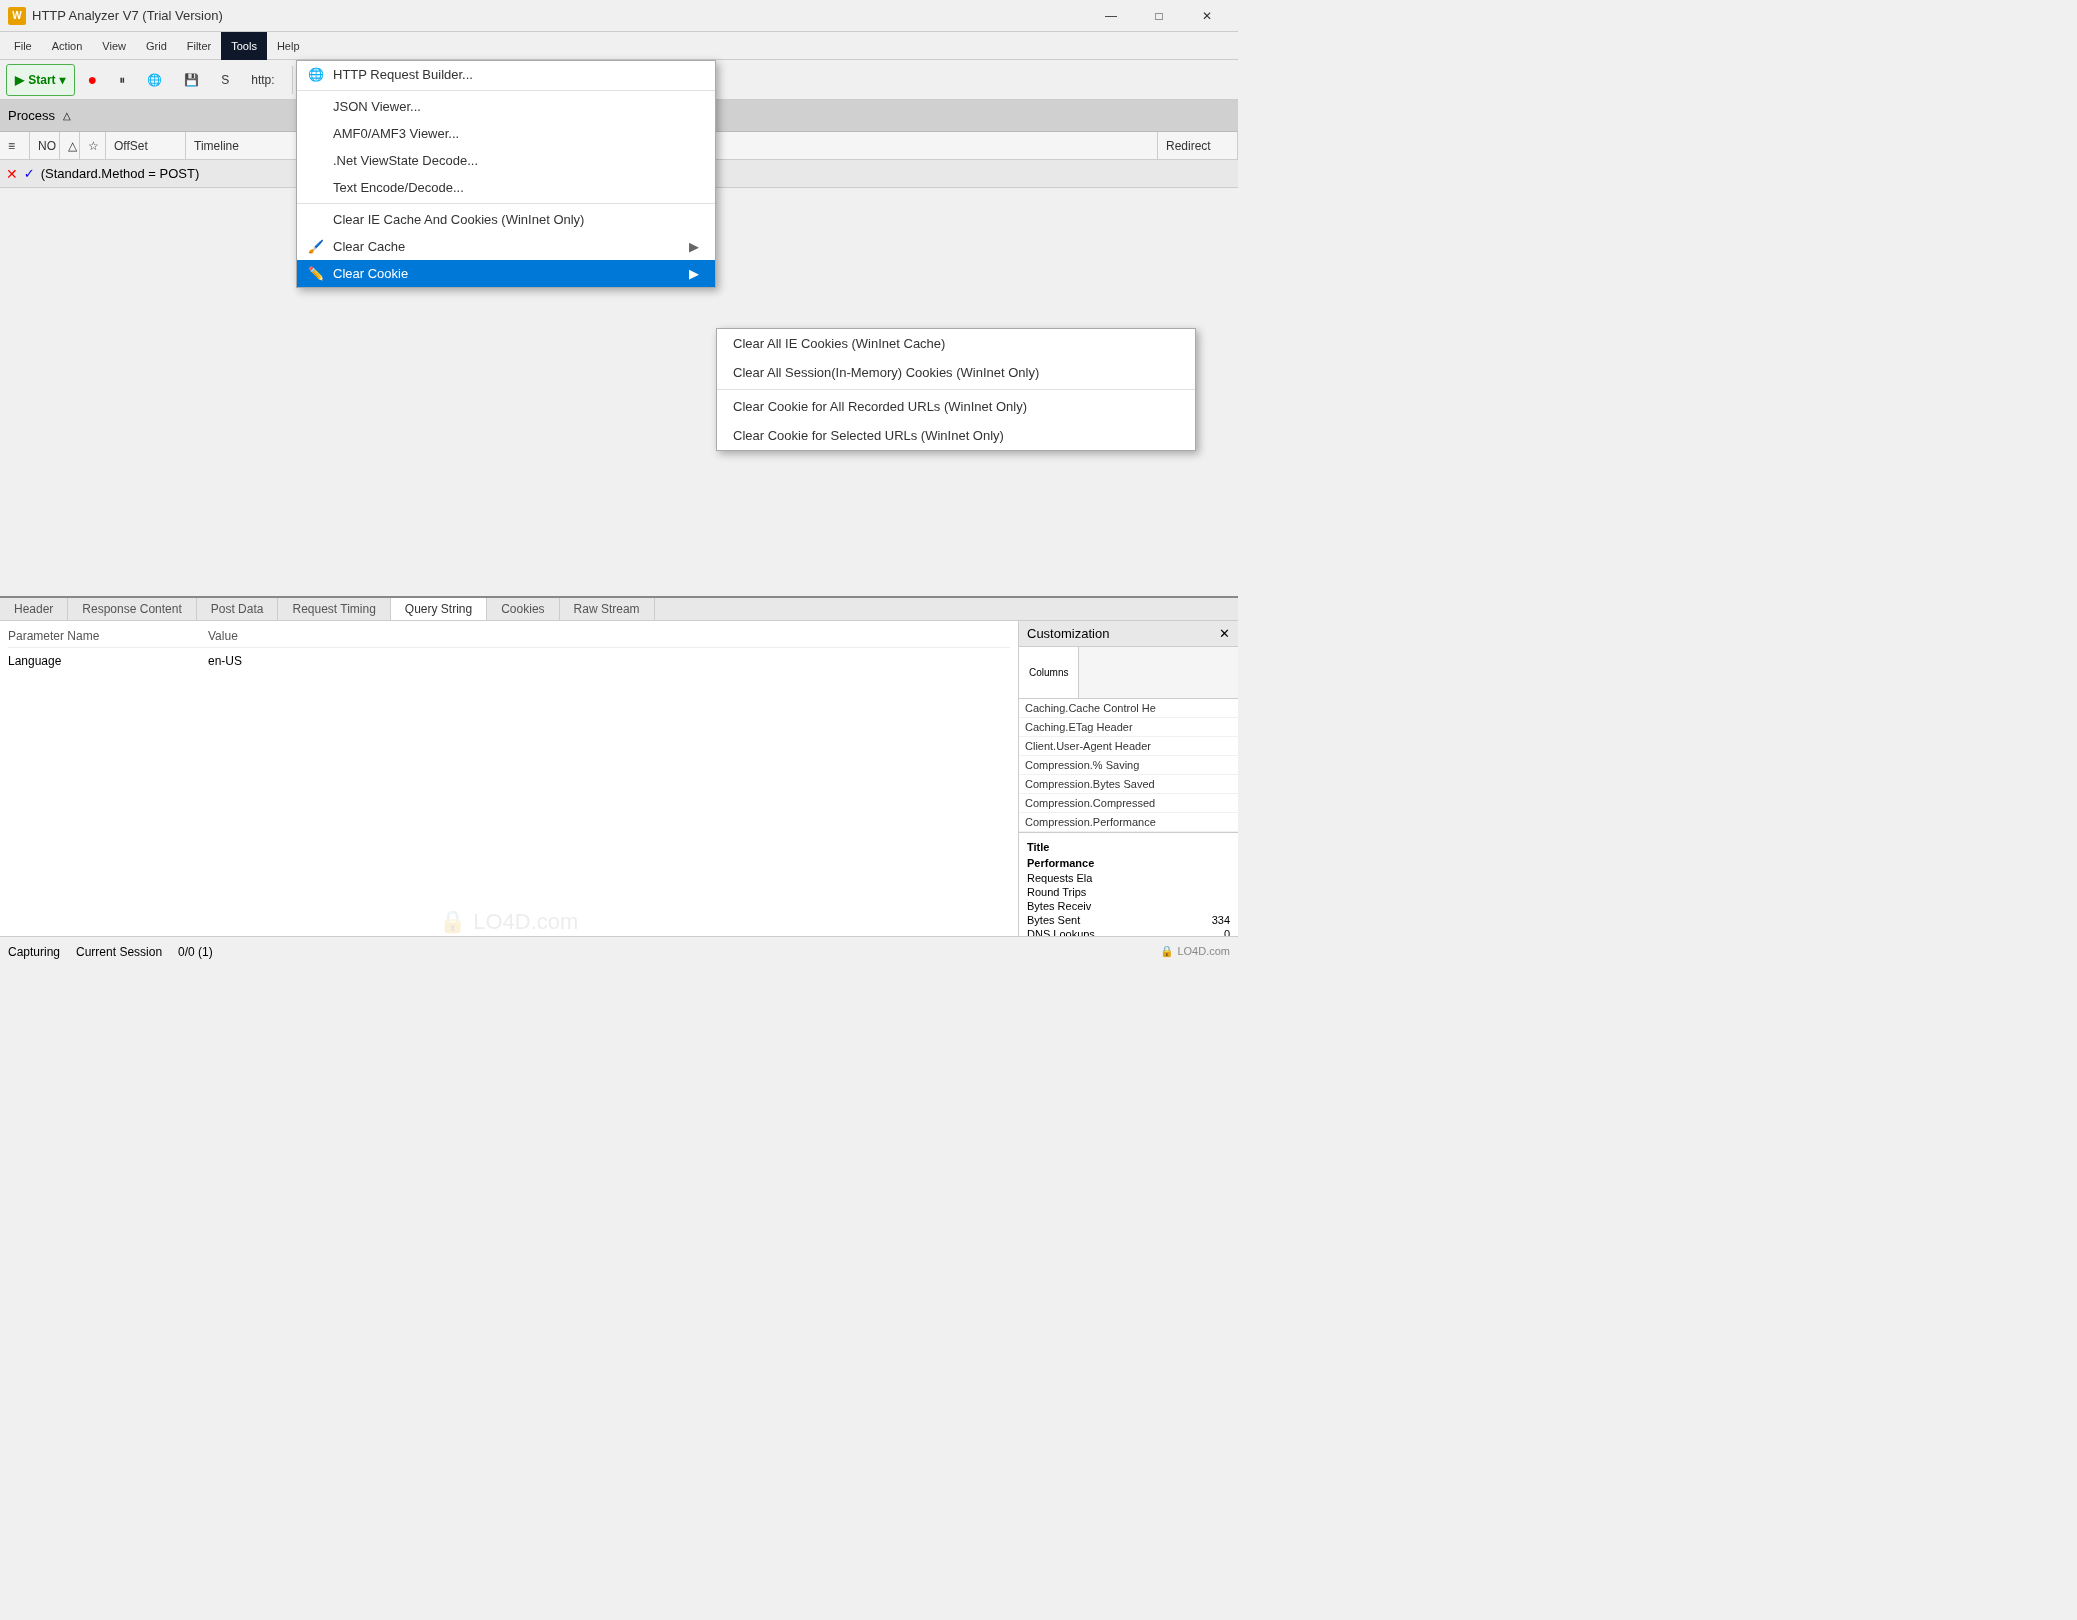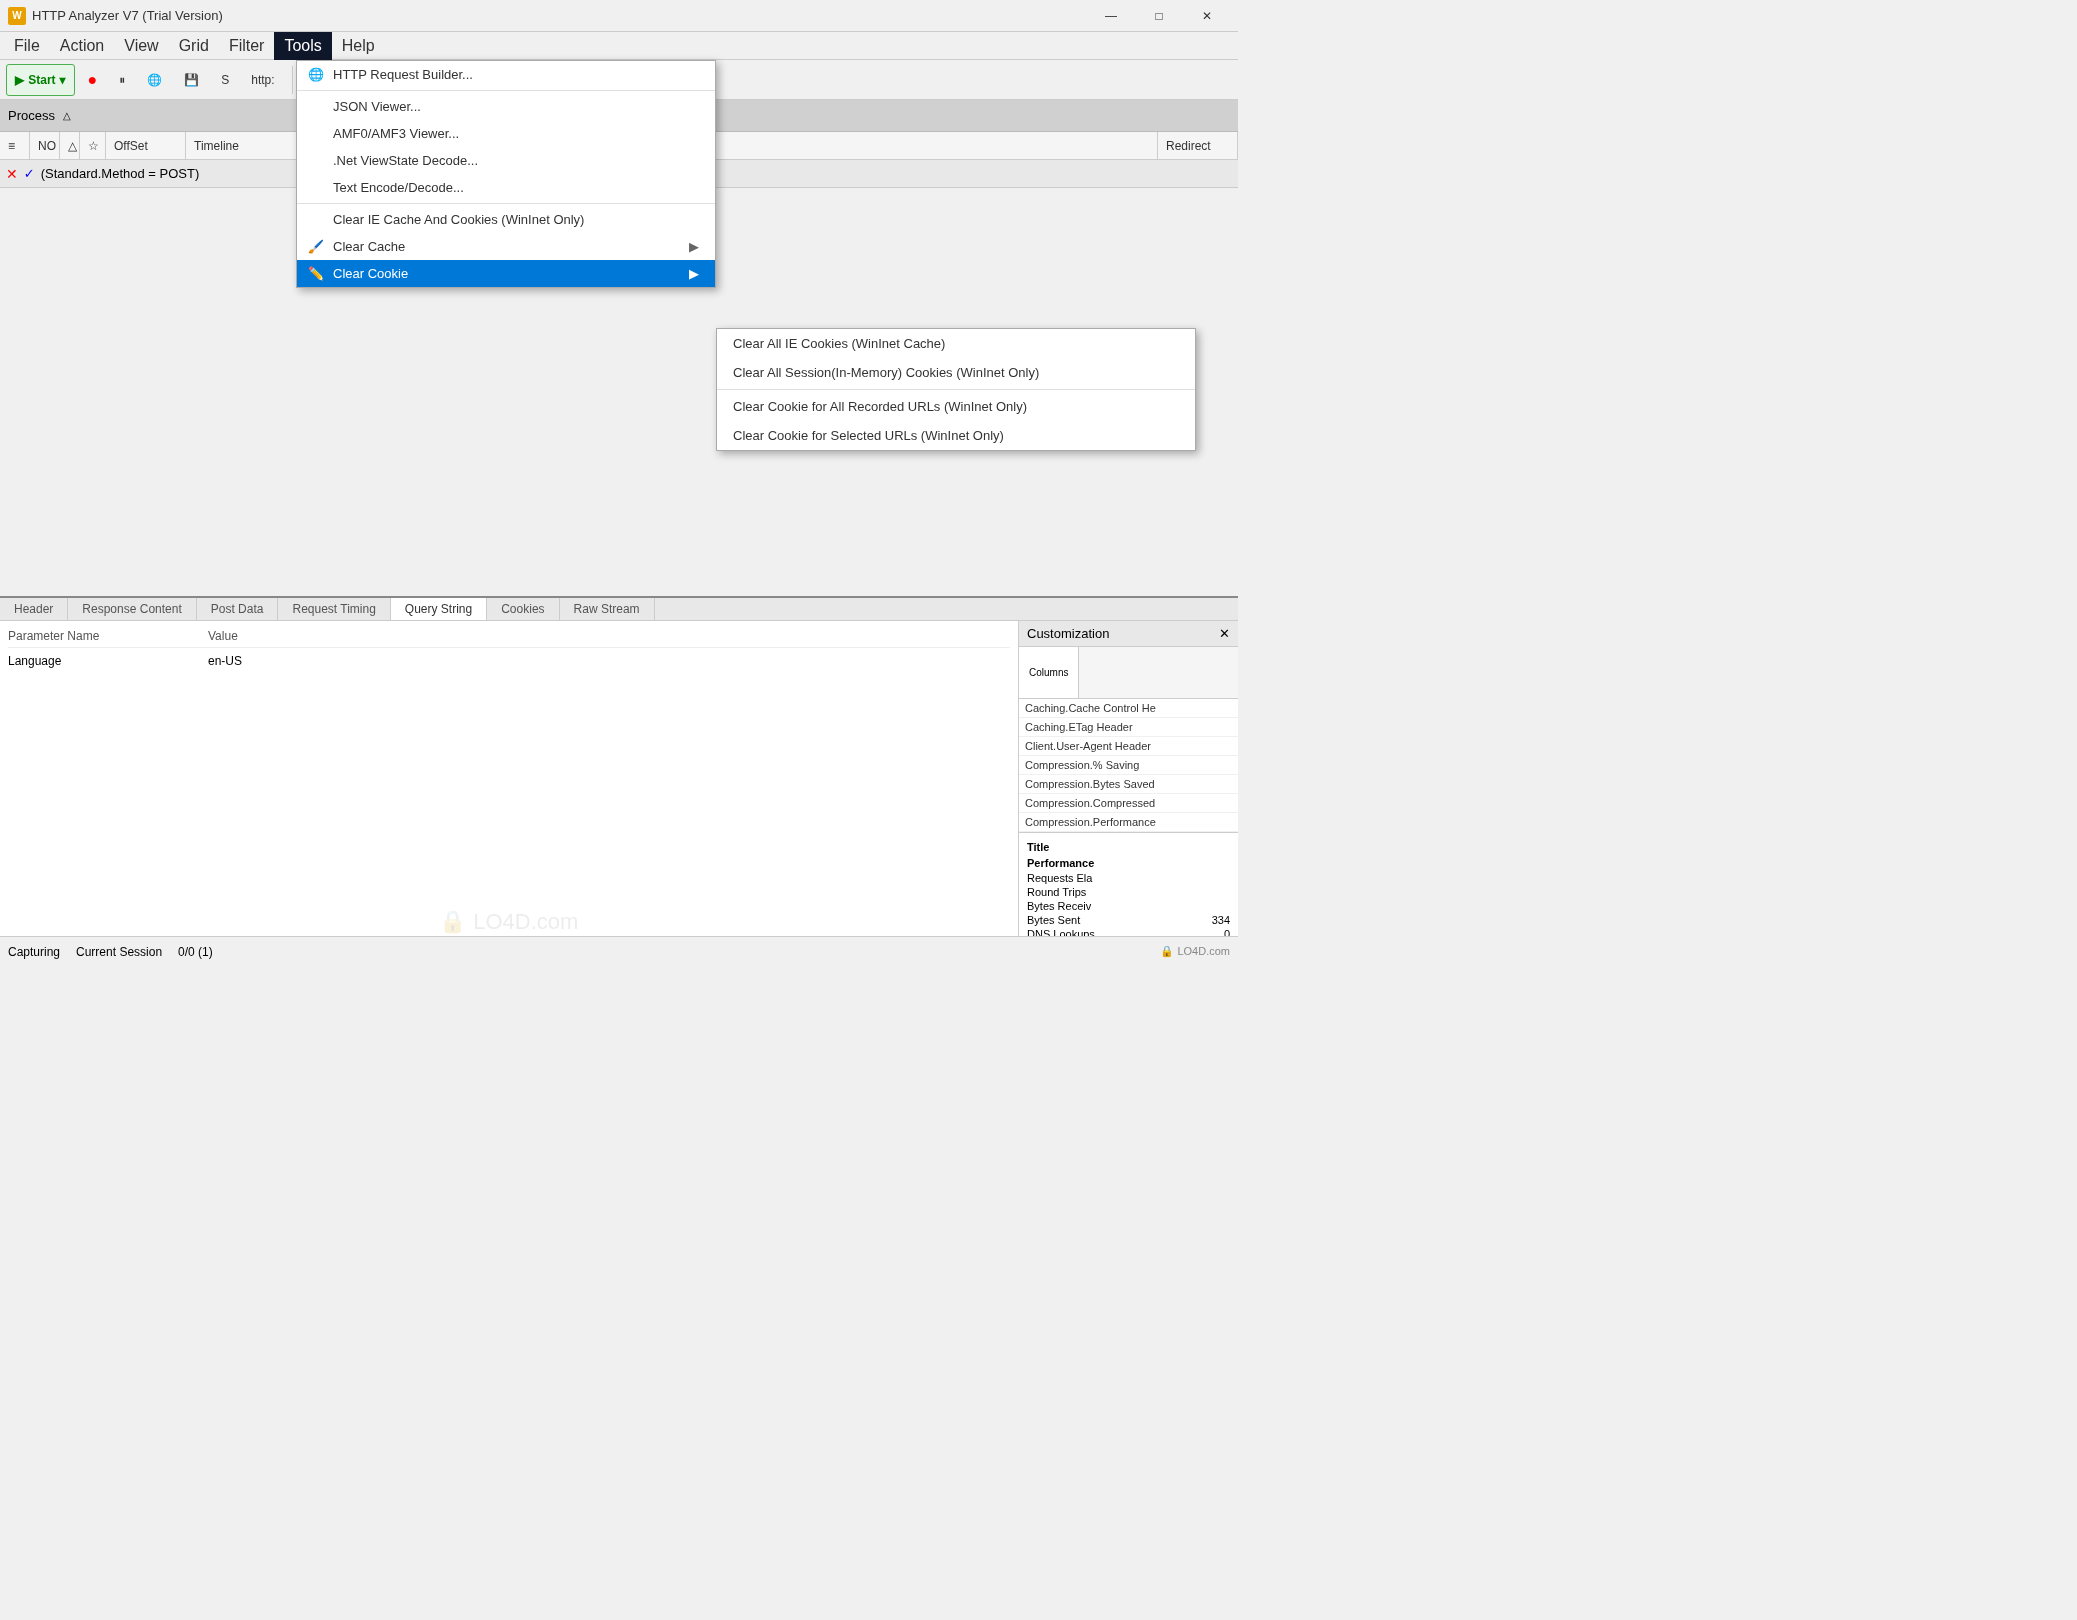--- a/index.html
+++ b/index.html
@@ -56,21 +56,21 @@
       height: 28px;
       display: flex;
       align-items: center;
       padding: 0 4px;
       border-bottom: 1px solid #ccc;
     }
     .menu-item {
       padding: 4px 10px;
       cursor: pointer;
       color: #333;
-      font-size: 16px;
+      font-size: 11px;
       height: 28px;
       display: flex; align-items: center;
     }
     .menu-item.active { background: #0f172a; color: white; }
 
     
     .toolbar {
       background: #f0f0f0;
       height: 40px;
       display: flex;

